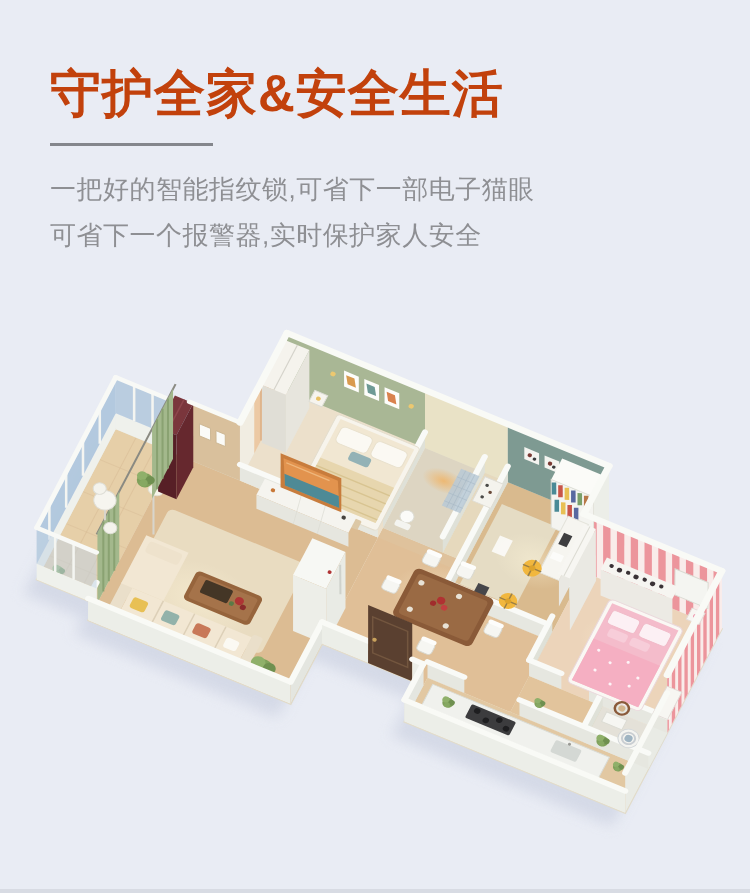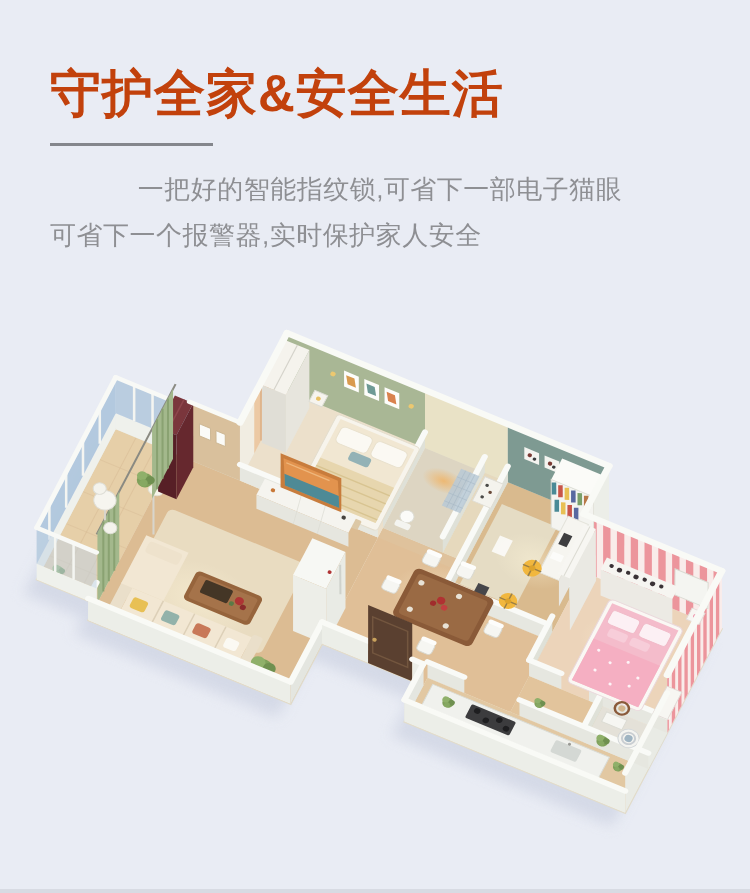--- a/index.html
+++ b/index.html
@@ -4,21 +4,21 @@
 <style>
   html,body{margin:0;padding:0;}
   .page{position:relative;width:750px;height:893px;background:#e9ecf4;overflow:hidden;
         font-family:"Liberation Sans","DejaVu Sans",sans-serif;}
   .hdr{position:absolute;left:50px;top:0;width:660px;}
   .title{position:absolute;left:0;top:60px;width:660px;font-size:51px;font-weight:800;
          color:#c2410c;letter-spacing:1px;white-space:nowrap;}
   .divider{position:absolute;left:0;top:143px;width:163px;height:3px;background:#84868c;}
   .desc{position:absolute;left:0;width:660px;font-size:26px;color:#8e8f93;
         letter-spacing:0.5px;white-space:nowrap;}
-  .desc.l1{top:172px;text-align:center;}
+  .desc.l1{top:172px;}
   .desc.l2{top:209px;margin-top:9px;}
   .plan{position:absolute;left:0;top:250px;width:750px;height:620px;}
   .bottom-edge{position:absolute;left:0;bottom:0;width:750px;height:4px;background:#d8dbe3;}
 </style>
 </head>
 <body>
 
 <div class="page">
 
   <div class="hdr">

